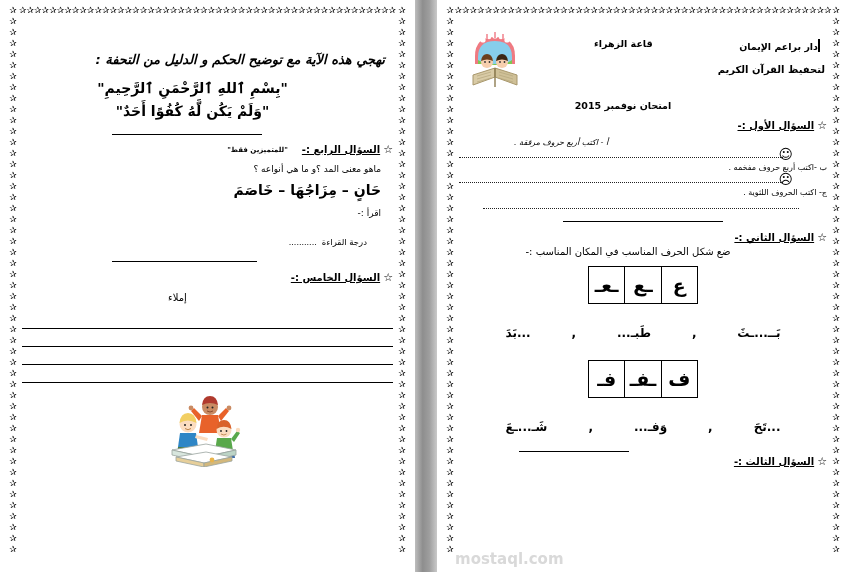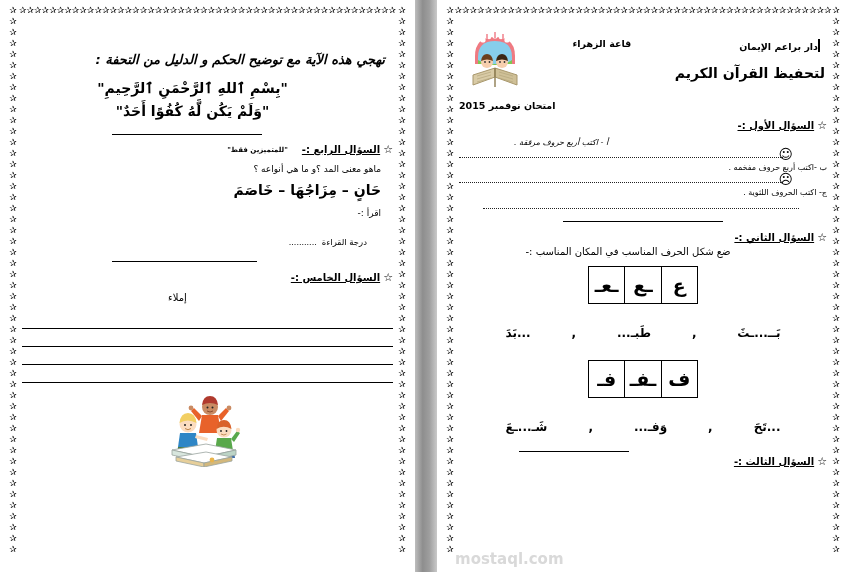--- a/index.html
+++ b/index.html
@@ -26,21 +26,21 @@
      display:flex;flex-direction:column;align-items:center;}
   .sb-side span{display:block;height:11px;}
   .sb-left{left:8px;}
   .sb-right{right:8px;}
 
   .page-inner{position:absolute;top:18px;bottom:4px;left:22px;right:22px;}
 
   
   .ar{font-family:"DejaVu Sans","Liberation Sans",sans-serif;color:#000;}
   .hdr-line{font-size:9.5px;font-weight:bold;}
-  .hdr-sub{font-size:14px;font-weight:bold;text-align:right;}
+  .hdr-sub{font-size:10px;font-weight:bold;text-align:right;}
   .hall{font-size:9.5px;font-weight:bold;}
   .exam-title{font-size:9.5px;font-weight:bold;}
   .q-head{font-size:10px;font-weight:bold;text-decoration:underline;}
   .q-note{font-size:10px;font-weight:normal;}
   .q-item{font-size:8px;}
   .only-top{font-size:7px;font-weight:bold;}
   .verse{font-size:14px;font-weight:bold;}
   .readwords{font-size:14px;font-weight:bold;}
   .dots{font-size:8px;letter-spacing:1.1px;color:#000;}
 
@@ -234,21 +234,21 @@
                 <path d="M16 53 l14-4"></path>
                 <path d="M16 56 l14-4"></path>
               <path d="M52 50 l-14-4"></path>
                 <path d="M52 53 l-14-4"></path>
                 <path d="M52 56 l-14-4"></path>
             </g>
           </svg>
         </div>
       </div>
 
-      <div class="ar exam-title" style="text-align:left;margin:6px 40px 0 0;">امتحان نوفمبر  2015</div>
+      <div class="ar exam-title" style="text-align:center;margin:6px 40px 0 0;">امتحان نوفمبر  2015</div>
 
       <div class="row" style="justify-content:flex-start;margin-top:9px;">
         <span class="star-bullet">☆</span>
         <span class="ar q-head">السؤال الأول :-</span>
       </div>
 
       <div style="margin-top:7px;">
         <div class="ar q-item" style="text-align:left;padding-left:55px;font-style:italic;">أ -  اكتب أربع حروف مرققة .</div>
         <div style="position:relative;height:14px;">
           <div class="dotrule" style="position:absolute;left:0;right:44px;top:9px;"></div>

